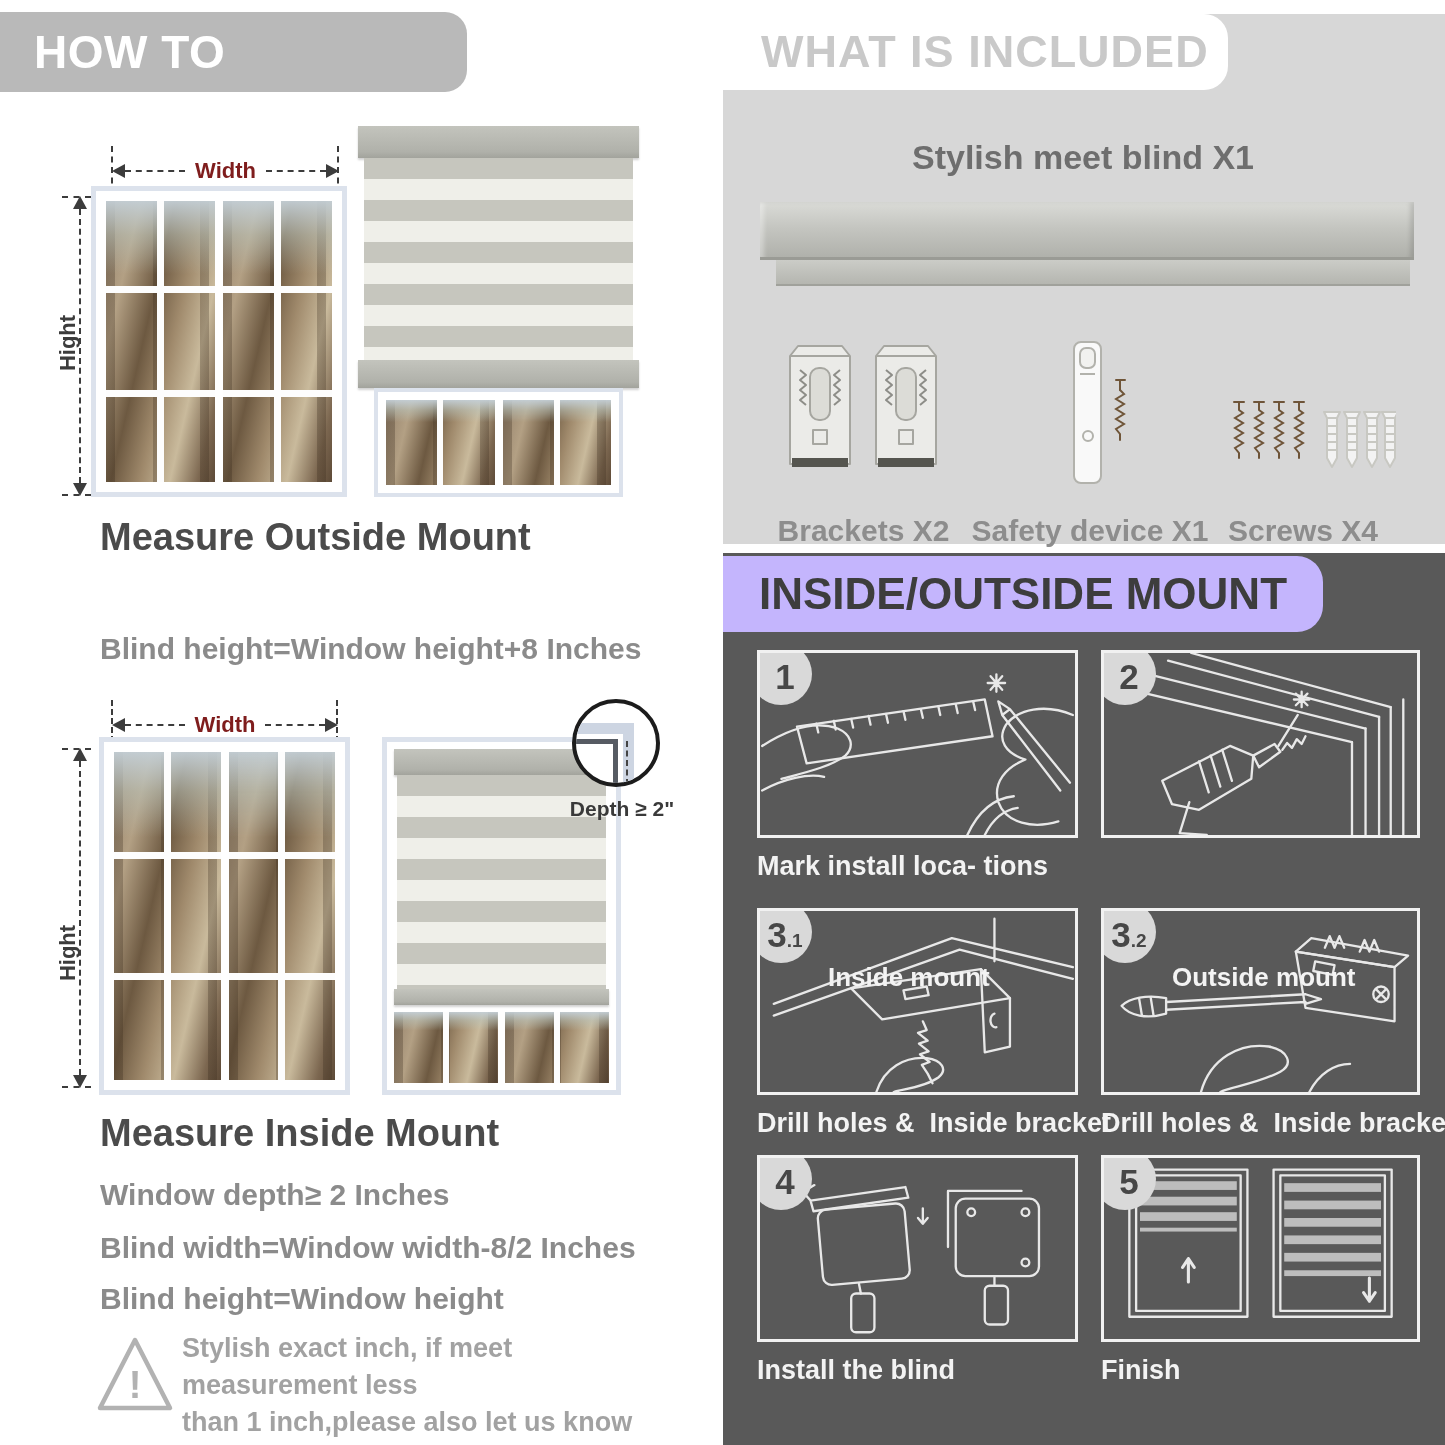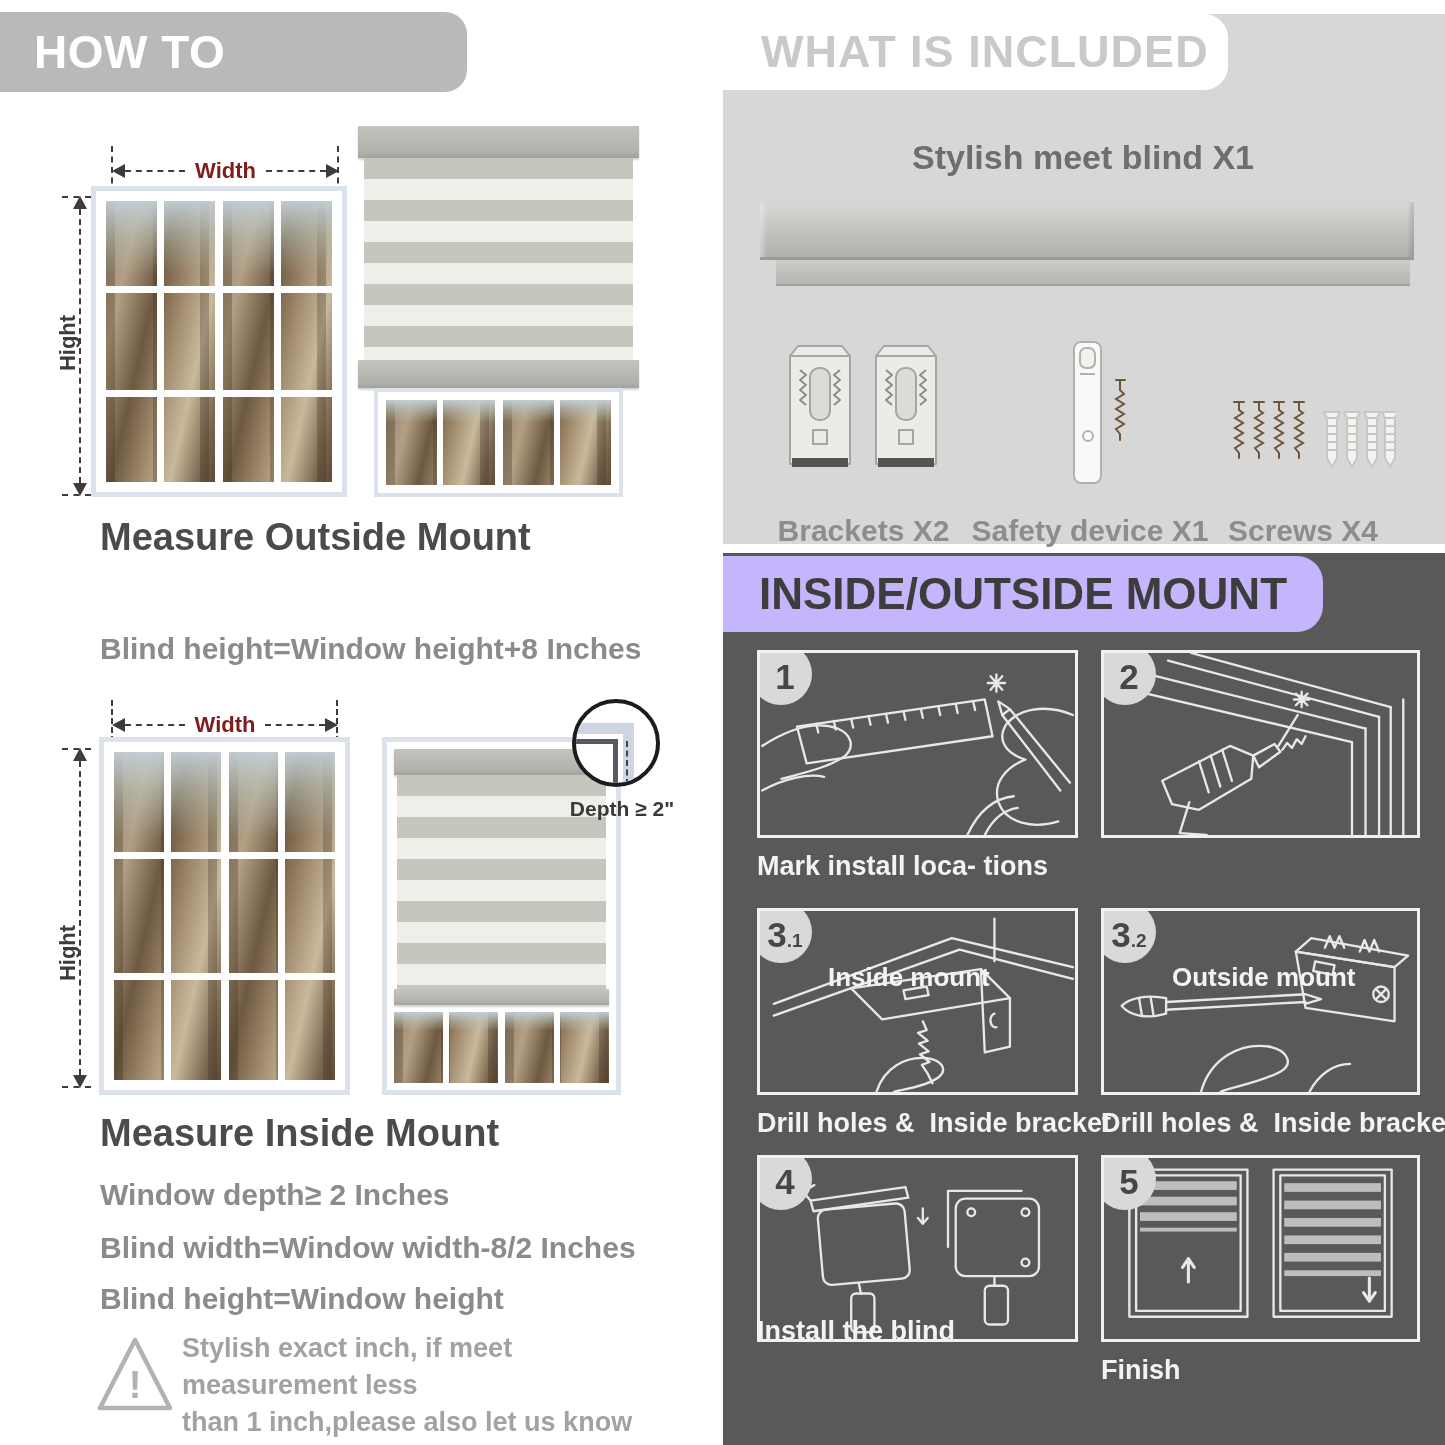--- a/index.html
+++ b/index.html
@@ -367,21 +367,21 @@
           <circle cx="272" cy="108" r="4"></circle>
         <path d="M240,122 l0,10"></path>
         <rect x="230" y="132" width="24" height="40" rx="5"></rect>
       </g>
     </svg>
     <div class="badge">
         <span>4</span>
         <span class="sub"></span>
       </div>
   </div>
-  <div class="cap" style="left:757px;top:1316px">Install the blind</div>
+  <div class="cap" style="left:757px;top:1355px">Install the blind</div>
 
   <div class="step" style="left:1101px;top:1155px;width:319px;height:187px">
     <svg viewBox="0 0 319 187">
       <g stroke="#e8e8e8" stroke-width="2.4" fill="none" stroke-linecap="round" stroke-linejoin="round">
         <rect x="24" y="12" width="122" height="152"></rect>
         <rect x="31" y="18" width="108" height="140"></rect>
         <g fill="#cfcfcf" stroke="none" opacity=".85">
           <rect x="35" y="24" width="100" height="9"></rect>
             <rect x="35" y="40" width="100" height="9"></rect>
           <rect x="35" y="56" width="100" height="9"></rect>

